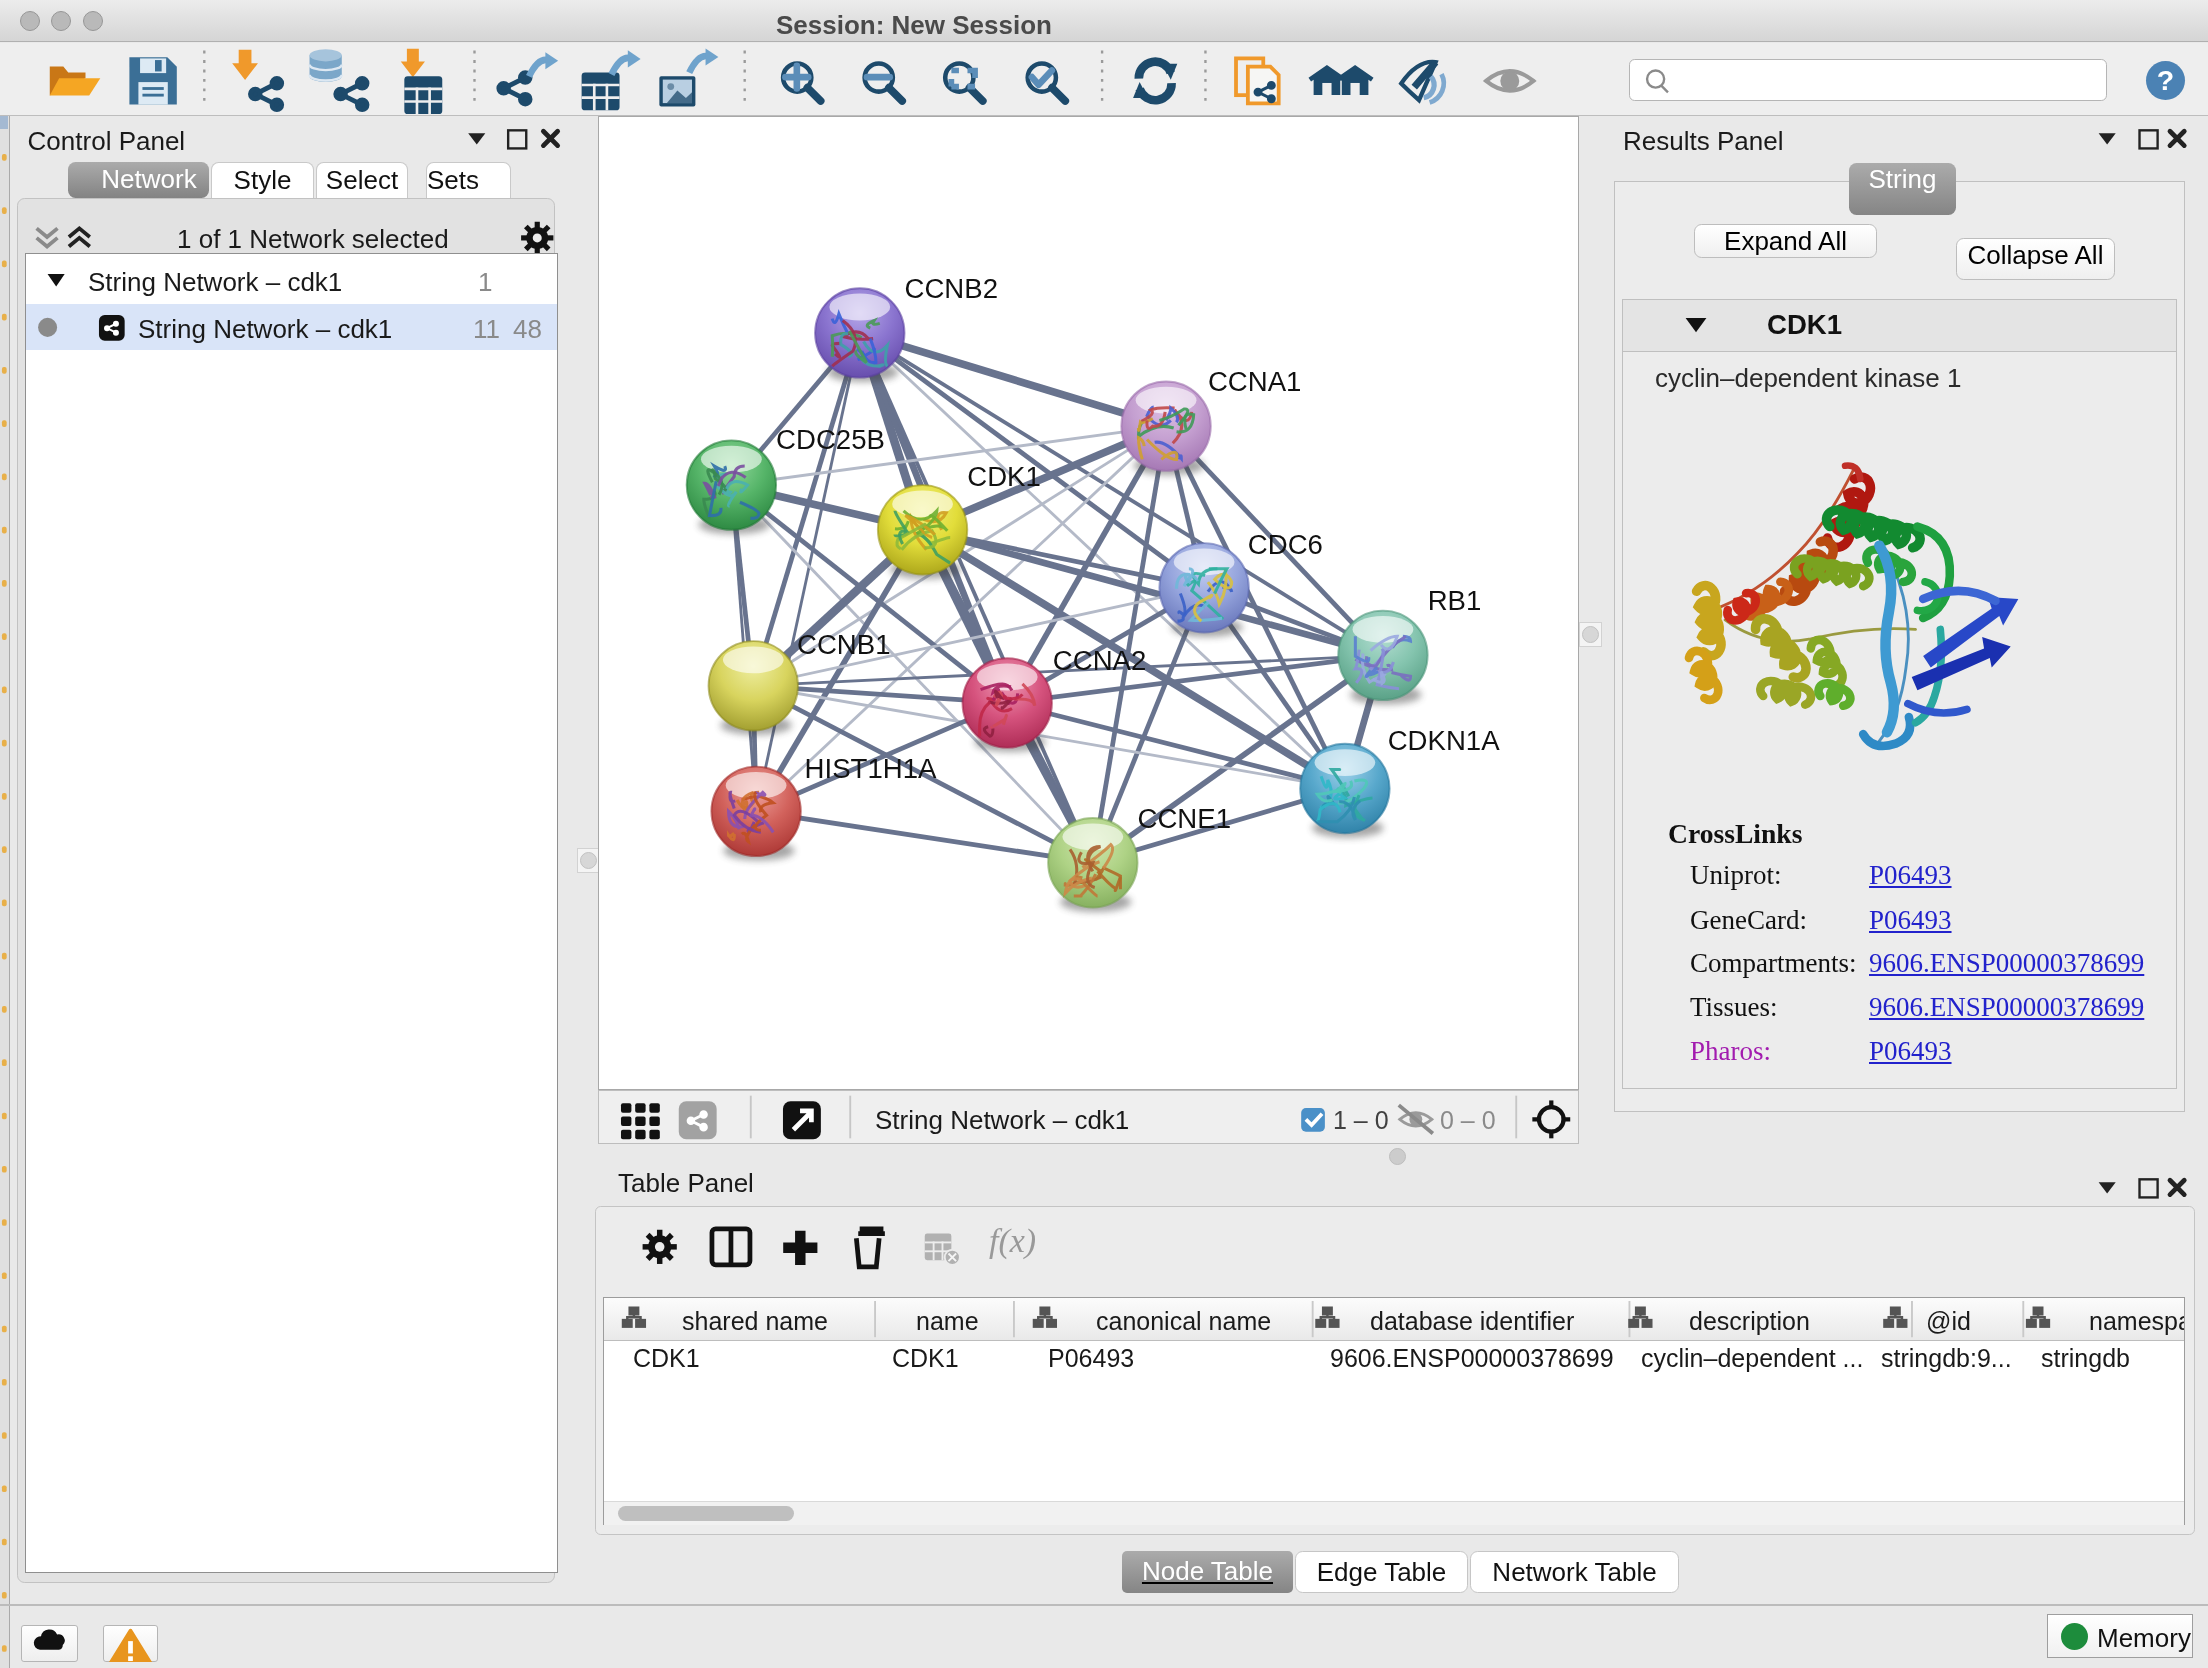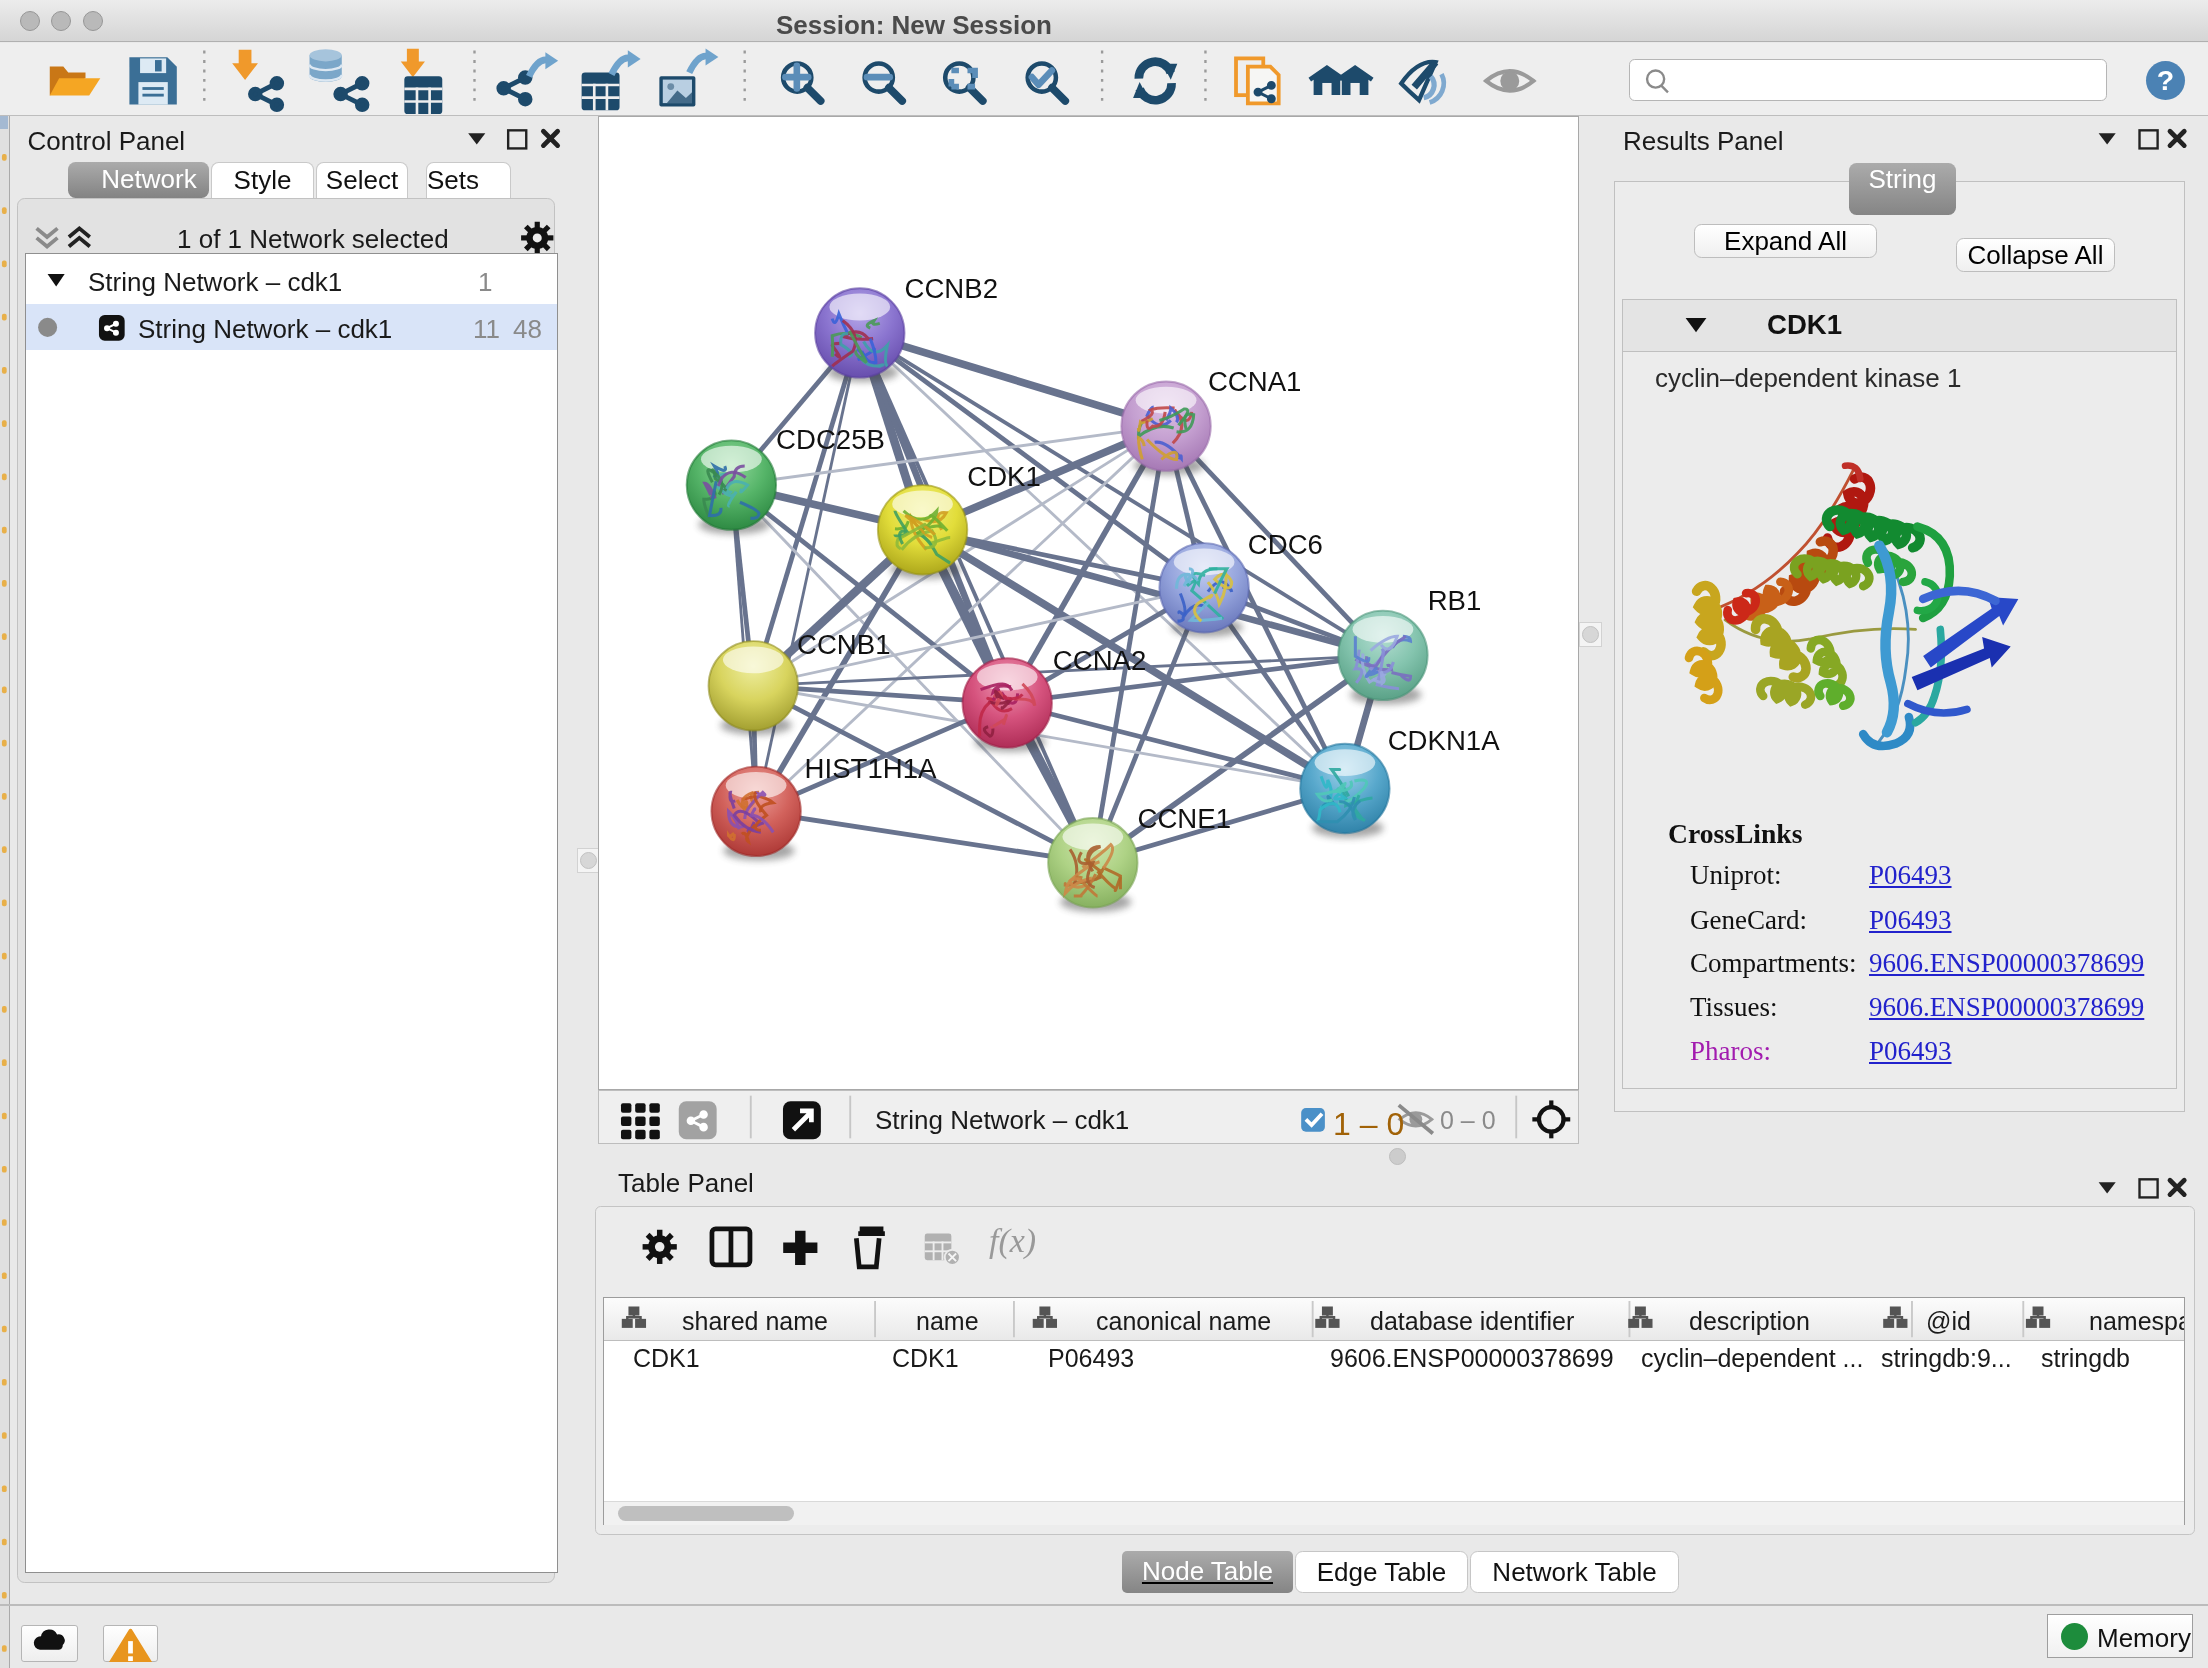--- a/index.html
+++ b/index.html
@@ -555,41 +555,41 @@
           <circle cx="1633" cy="1177" r="13" fill="none" stroke="#111" stroke-width="4.5"></circle>
           <g stroke="#111" stroke-width="4.5">
             <line x1="1633" y1="1157" x2="1633" y2="1166"></line>
             <line x1="1633" y1="1188" x2="1633" y2="1197"></line>
             <line x1="1613" y1="1177" x2="1622" y2="1177"></line>
             <line x1="1644" y1="1177" x2="1653" y2="1177"></line>
           </g>
         </g>
       </svg></div>
 <div style="position:absolute;left:875px;top:1105px;font-size:26px;color:#1a1a1a;font-weight:normal;white-space:nowrap;">String Network – cdk1</div>
-<div style="position:absolute;left:1333px;top:1106px;font-size:32px;color:#a16207;font-weight:normal;white-space:nowrap;">1 – 0</div>
+<div style="position:absolute;left:1333px;top:1106px;font-size:25px;color:#404040;font-weight:normal;white-space:nowrap;">1 – 0</div>
 <div style="position:absolute;left:1440px;top:1106px;font-size:25px;color:#8a8a8a;font-weight:normal;white-space:nowrap;">0 – 0</div>
 <div style="position:absolute;left:1389px;top:1148px;width:17px;height:17px;border-radius:50%;background:#cccccc;border:1px solid #bdbdbd;"></div>
 <div style="position:absolute;left:1579px;top:622px;width:23px;height:25px;background:#f4f4f4;border:1px solid #d2d2d2;"></div>
 <div style="position:absolute;left:1582px;top:626px;width:17px;height:17px;border-radius:50%;background:#d7d7d7;border:1px solid #c2c2c2;"></div>
 <div style="position:absolute;left:1623px;top:126px;font-size:26px;color:#1a1a1a;font-weight:normal;white-space:nowrap;">Results Panel</div>
 <div style="position:absolute;left:1617px;top:116px;width:592px;height:42px;"><svg width="592" height="42" viewBox="0 0 622 44" style="">
         <g transform="translate(-1700,-122)">
           <path d="M 2206 140 L 2224 140 L 2215 152 Z" fill="#222"></path>
           <rect x="2249" y="137" width="19" height="19" fill="none" stroke="#222" stroke-width="2.5"></rect>
           <path d="M 2281 138 L 2296 153 M 2296 138 L 2281 153" stroke="#222" stroke-width="5" stroke-linecap="round"></path>
         </g>
       </svg></div>
 <div style="position:absolute;left:1614px;top:181px;width:571px;height:931px;background:#ececec;border:1px solid #c0c0c0;"></div>
 <div style="position:absolute;left:1849px;top:163px;width:107px;height:52px;border-radius:7.6px;background:linear-gradient(#ababab,#858585);">
       <div style="color:#fff;font-size:26px;text-align:center;line-height:33px;">String</div>
     </div>
 <div style="position:absolute;left:1694px;top:224px;width:183px;height:34px;">
       <div class="btn" style="width:100%;height:100%;font-size:26px;text-align:center;line-height:32px;">Expand All</div>
     </div>
-<div style="position:absolute;left:1911px;top:238px;width:204px;height:34px;padding-left:45px;">
+<div style="position:absolute;left:1911px;top:238px;width:204px;height:42px;padding-left:45px;">
       <div class="btn" style="width:100%;height:100%;font-size:26px;text-align:center;line-height:32px;">Collapse All</div>
     </div>
 <div style="position:absolute;left:1622px;top:299px;width:555px;height:53px;background:#e4e4e4;border:1px solid #bfbfbf;"></div>
 <div style="position:absolute;left:1622px;top:299px;width:555px;height:53px;"><svg width="555" height="53" viewBox="0 0 584 56" style="">
         <path d="M 66 20 L 88 20 L 77 35 Z" fill="#111"></path>
       </svg></div>
 <div style="position:absolute;left:1767px;top:309px;font-size:27.6px;color:#111;font-weight:bold;white-space:nowrap;">CDK1</div>
 <div style="position:absolute;left:1622px;top:352px;width:555px;height:737px;background:#ececec;border:1px solid #bfbfbf;border-top:none;"></div>
 <div style="position:absolute;left:1655px;top:363px;font-size:26px;color:#2a2a2a;font-weight:normal;white-space:nowrap;">cyclin–dependent kinase 1</div>
 <div style="position:absolute;left:1668px;top:458px;width:357px;height:300px;"><svg width="357" height="300" viewBox="0 0 375 315" style="">

